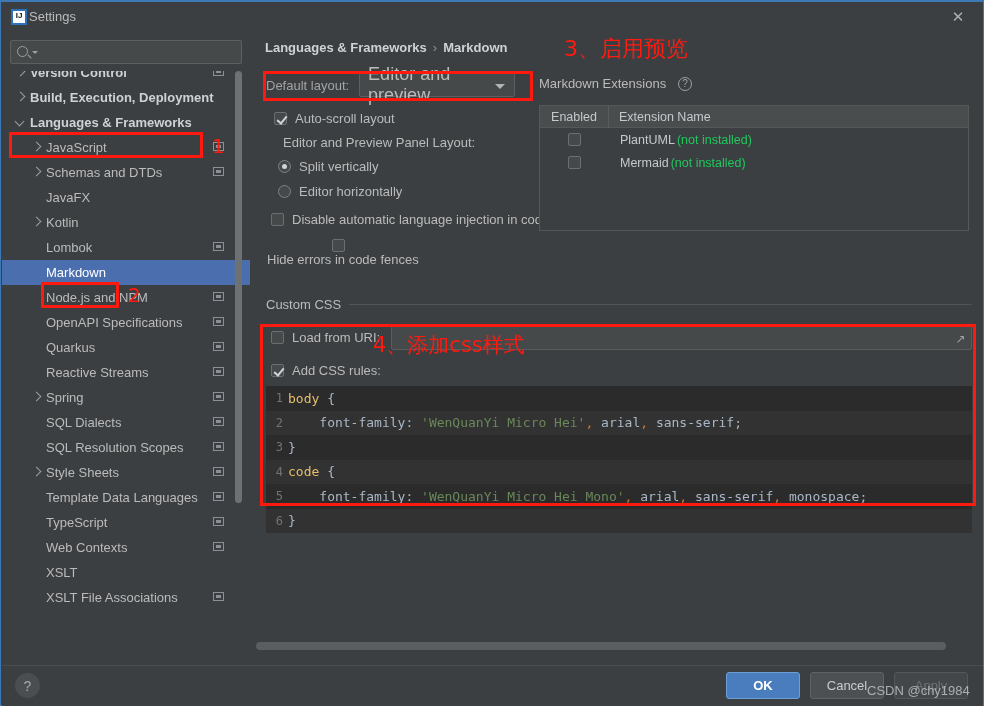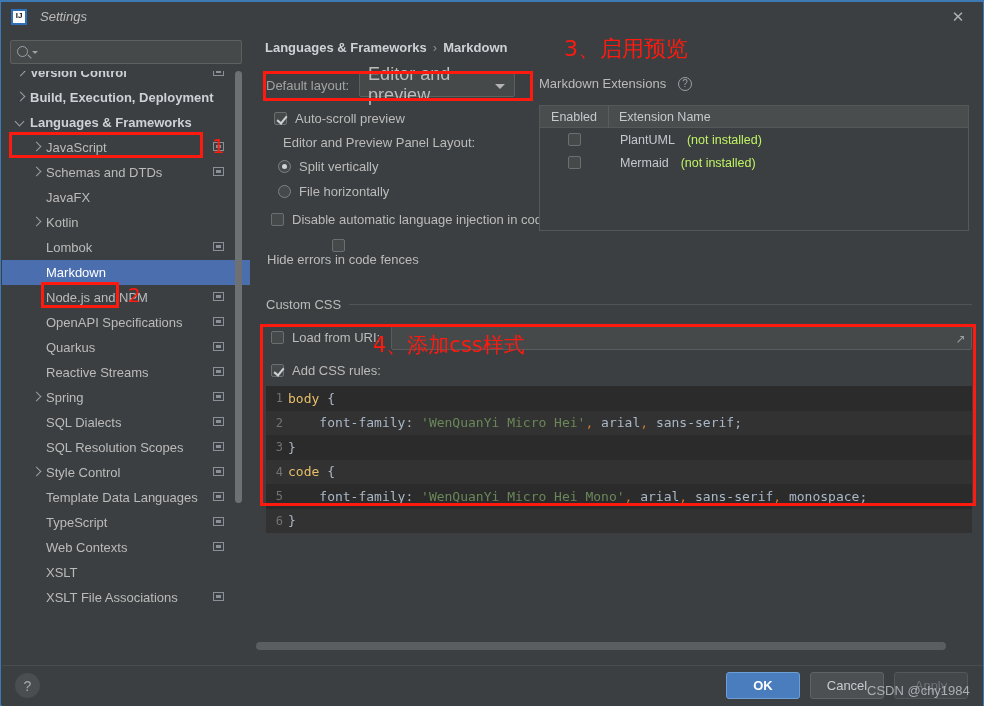--- a/index.html
+++ b/index.html
@@ -30,23 +30,22 @@
     position: relative;
     flex: 0 0 auto;
   }
   .ij-logo::after {
     content: "IJ";
     position: absolute; left: 0; right: 0; top: -2px;
     font-size: 8px; font-weight: bold; color: #111; text-align: center;
     line-height: 14px; font-family: "Liberation Sans", sans-serif;
   }
   .title-text {
-    margin-left: 13px; font-size: 13px; color: #bbbbbb;
+    margin-left: 2px; font-size: 13px; color: #bbbbbb;
     font-family: "Liberation Sans", sans-serif;
-    font-style: italic;
   }
   .close-btn {
     position: absolute; right: 8px; top: 4px;
     width: 34px; height: 22px;
     display: flex; align-items: center; justify-content: center;
     color: #b0b0b0; font-size: 15px; cursor: pointer;
   }
 
   
   .sidebar {
@@ -216,21 +215,21 @@
     display: flex; height: 22px; background: #4a4d4e;
     border-bottom: 1px solid #555859;
     font-size: 12.5px; color: #c4c9cd; align-items: center;
   }
   .ext-head .c1 { width: 68px; text-align: center; }
   .ext-head .divider { width: 1px; height: 22px; background: #5a5d5e; }
   .ext-head .c2 { padding-left: 10px; }
   .ext-row { display: flex; height: 23px; align-items: center; font-size: 12.5px; }
   .ext-row .c1 { width: 68px; display: flex; justify-content: center; }
   .ext-row .c2 { padding-left: 12px; color: #c4c9cd; }
-  .ext-row .dim { color: #bef264; margin-left: 12px; }
+  .ext-row .dim { color: #22c55e; margin-left: 2px; }
   .ext-chk {
     width: 13px; height: 13px;
     background: #45494a; border: 1px solid #6a6f72; border-radius: 2px;
   }
 
   
   .group-head { position: absolute; left: 11px; top: 266px; display: flex; align-items: center; width: 706px; }
   .group-head .t { font-size: 13px; color: #bbbbbb; white-space: nowrap; }
   .group-head .line { flex: 1; height: 1px; background: #515455; margin-left: 8px; }
 
@@ -431,21 +430,21 @@
         </div>
         <div class="tree-row">
           <span style="display: inline-block; flex: 0 0 auto; width: 30px;"></span>
           <span class="arrow"></span>
           <span class="tree-label">SQL Resolution Scopes</span>
           <span class="badge-icon"></span>
         </div>
         <div class="tree-row">
           <span style="display: inline-block; flex: 0 0 auto; width: 30px;"></span>
           <span class="arrow right"></span>
-          <span class="tree-label">Style Control</span>
+          <span class="tree-label">Style Sheets</span>
           <span class="badge-icon"></span>
         </div>
         <div class="tree-row">
           <span style="display: inline-block; flex: 0 0 auto; width: 30px;"></span>
           <span class="arrow"></span>
           <span class="tree-label">Template Data Languages</span>
           <span class="badge-icon"></span>
         </div>
         <div class="tree-row">
           <span style="display: inline-block; flex: 0 0 auto; width: 30px;"></span>
@@ -487,32 +486,32 @@
     <div class="row-layout">
       <span class="lbl">Default layout:</span>
       <div class="combo">
         <span class="combo-text">Editor and preview</span>
         <span class="combo-arrow"></span>
       </div>
     </div>
 
     <div class="chk-row" style="left:19px; top:80px;">
       <span class="chkbox checked"></span>
-      <span class="chk-label">Auto-scroll preview</span>
+      <span class="chk-label">Auto-scroll layout</span>
     </div>
 
     <div class="static-label" style="left:28px; top:104px;">Editor and Preview Panel Layout:</div>
 
     <div class="radio-row" style="left:23px; top:128px;">
       <span class="radio on"></span>
       <span class="chk-label">Split vertically</span>
     </div>
     <div class="radio-row" style="left:23px; top:153px;">
       <span class="radio"></span>
-      <span class="chk-label">File horizontally</span>
+      <span class="chk-label">Editor horizontally</span>
     </div>
 
     <div class="chk-row" style="left:16px; top:181px;">
       <span class="chkbox"></span>
       <span class="chk-label">Disable automatic language injection in code fences</span>
     </div>
     <div class="chk-row" style="left:4px; top:208px;flex-direction:column;">
       <span class="chkbox"></span>
       <span class="chk-label">Hide errors in code fences</span>
     </div>

